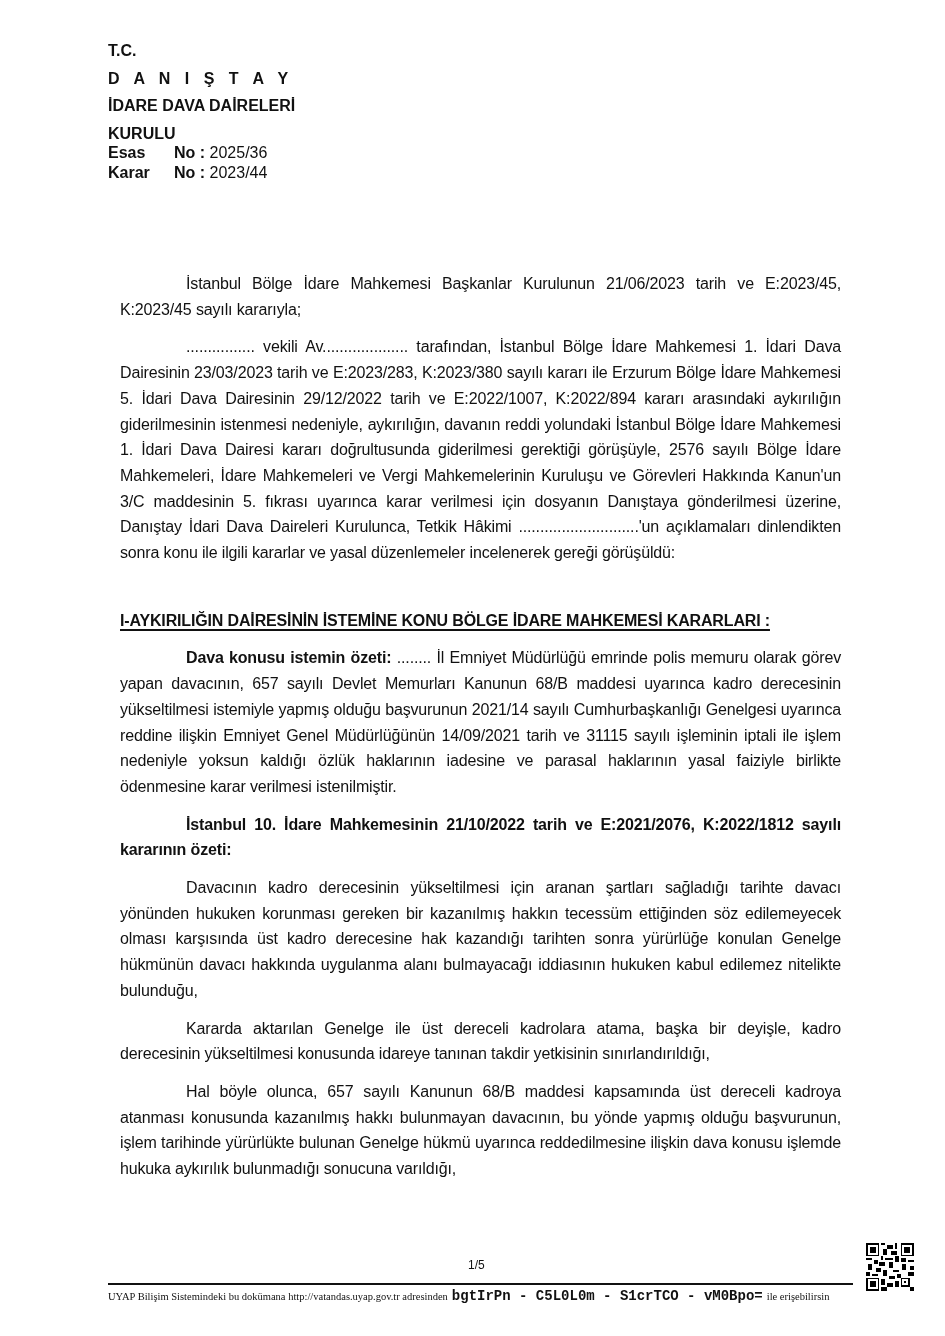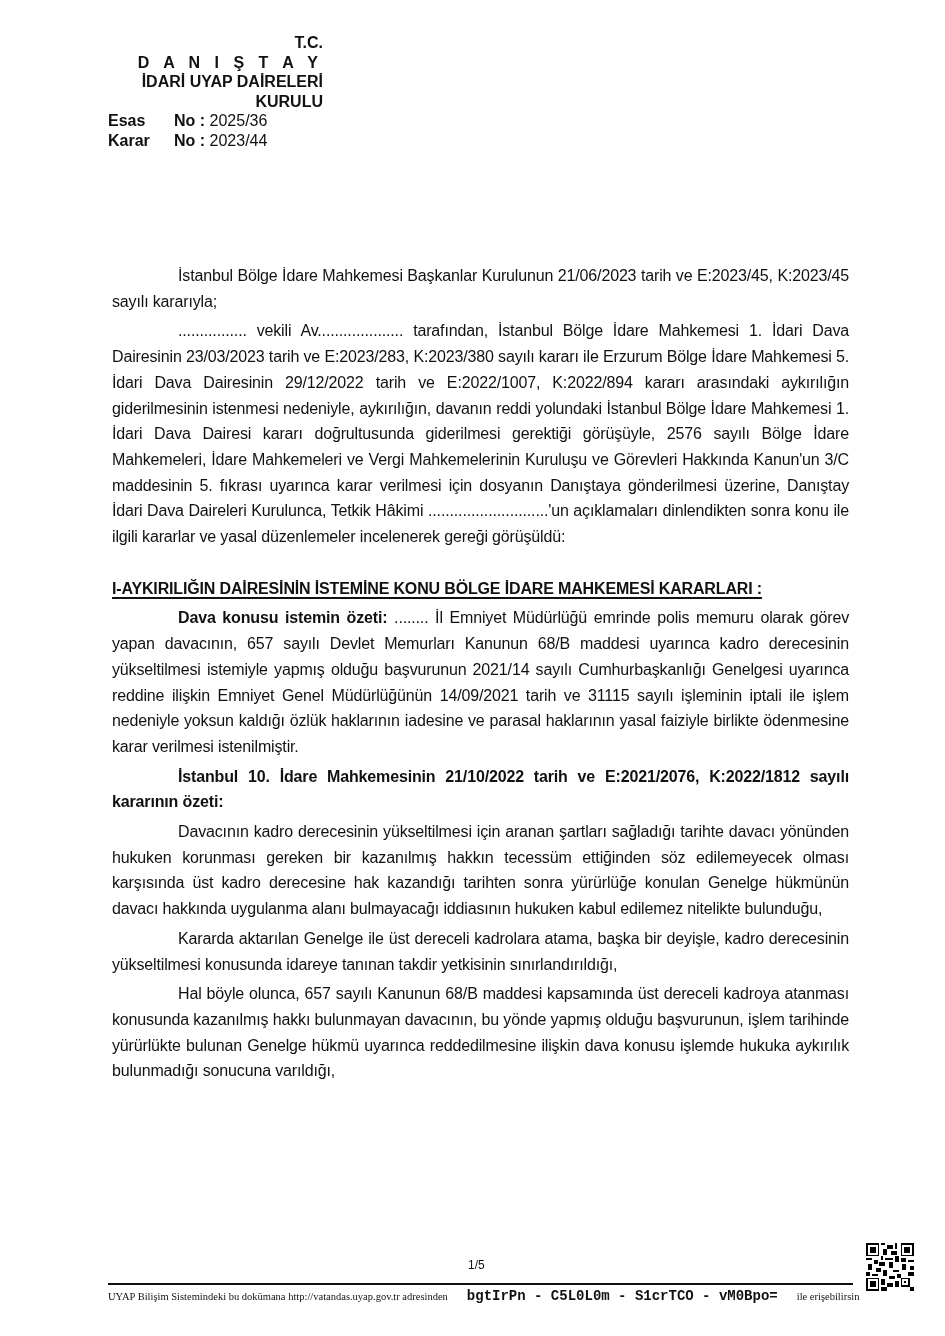--- a/index.html
+++ b/index.html
@@ -1,46 +1,46 @@
 <!DOCTYPE html>
 <html><head>
 <meta charset="utf-8">
 <style>
   html, body { margin:0; padding:0; background:#ffffff; }
   body { width:945px; height:1336px; position:relative; overflow:hidden;
          font-family:"Liberation Sans", sans-serif; color:#111; }
   .hdr { position:absolute; left:108px; top:33px; width:215px; font-weight:bold; font-size:16px; line-height:19.5px; }
-  .hdr .c { text-align:right; }
+  .hdr .c { text-align:left;margin-top:8px; }
   .hdr .spaced { letter-spacing:5px; }
   .hdr .row { display:flex; }
   .hdr .row .k { width:66px; }
   .hdr .row .v { font-weight:normal; }
   .title { position:absolute; left:108px; top:180px; width:745px; text-align:center;
            font-weight:bold; font-size:16px; line-height:28px; letter-spacing:-0.2px; }
   .body { position:absolute; left:108px; top:259px; width:745px; font-size:16px; line-height:25.7px;
           text-align:justify; letter-spacing:-0.15px; }
-  .body p { margin:4px; text-indent:66px; }
+  .body p { margin:12px; text-indent:66px; }
   .body p.noind { text-indent:0; }
   .sec { font-weight:bold; text-decoration:underline; text-decoration-thickness:2px; text-underline-offset:3px; }
   .gap1 { height:18px; }
   .b { font-weight:bold; }
   .pageno { position:absolute; left:468px; top:1258px; font-size:12px; }
   .rule { position:absolute; left:108px; top:1283px; width:745px; height:2px; background:#111; }
   .footer { position:absolute; left:108px; top:1288px; width:760px; font-family:"Liberation Serif", serif;
-            font-size:10.5px; white-space:nowrap; display:flex; align-items:baseline; gap:19px; }
+            font-size:10.5px; white-space:nowrap; display:flex; align-items:baseline; gap:4px; }
   .footer .code { font-family:"Liberation Mono", monospace; font-size:14px; font-weight:bold; }
   .qr { position:absolute; left:866px; top:1243px; width:48px; height:48px; }
 </style>
 </head>
 <body>
 
 <div class="hdr">
   <div class="c">T.C.</div>
   <div class="c spaced">D A N I Ş T A Y</div>
-  <div class="c">İDARİ UYAP DAİRELERİ</div>
+  <div class="c">İDARE DAVA DAİRELERİ</div>
   <div class="c">KURULU</div>
   <div class="row">
     <span class="k">Esas</span>
     <span>No :</span>&nbsp;<span class="v">2025/36</span>
   </div>
   <div class="row">
     <span class="k">Karar</span>
     <span>No :</span>&nbsp;<span class="v">2023/44</span>
   </div>
 </div>

